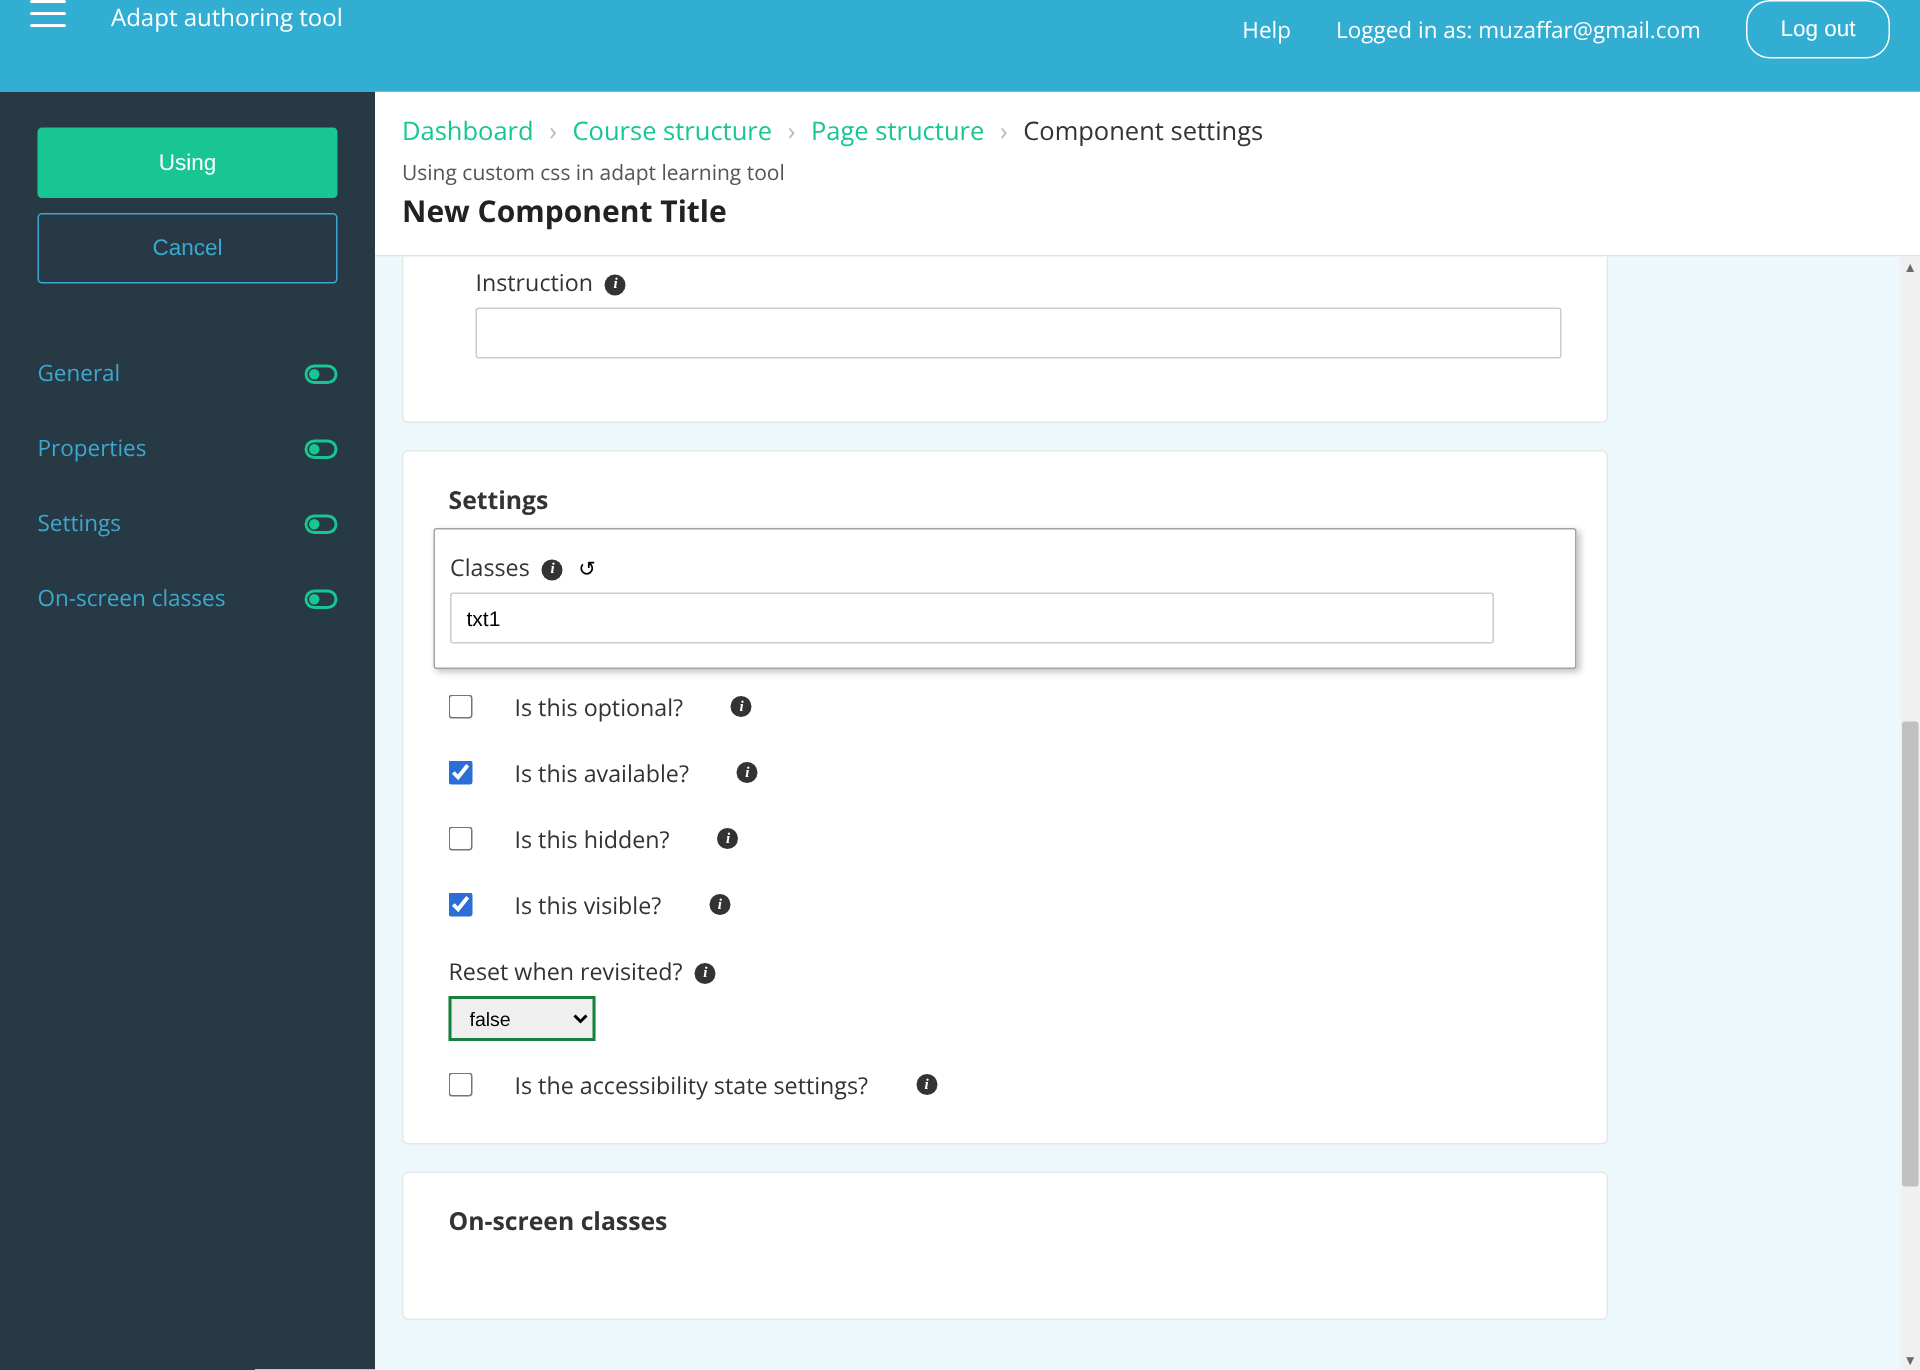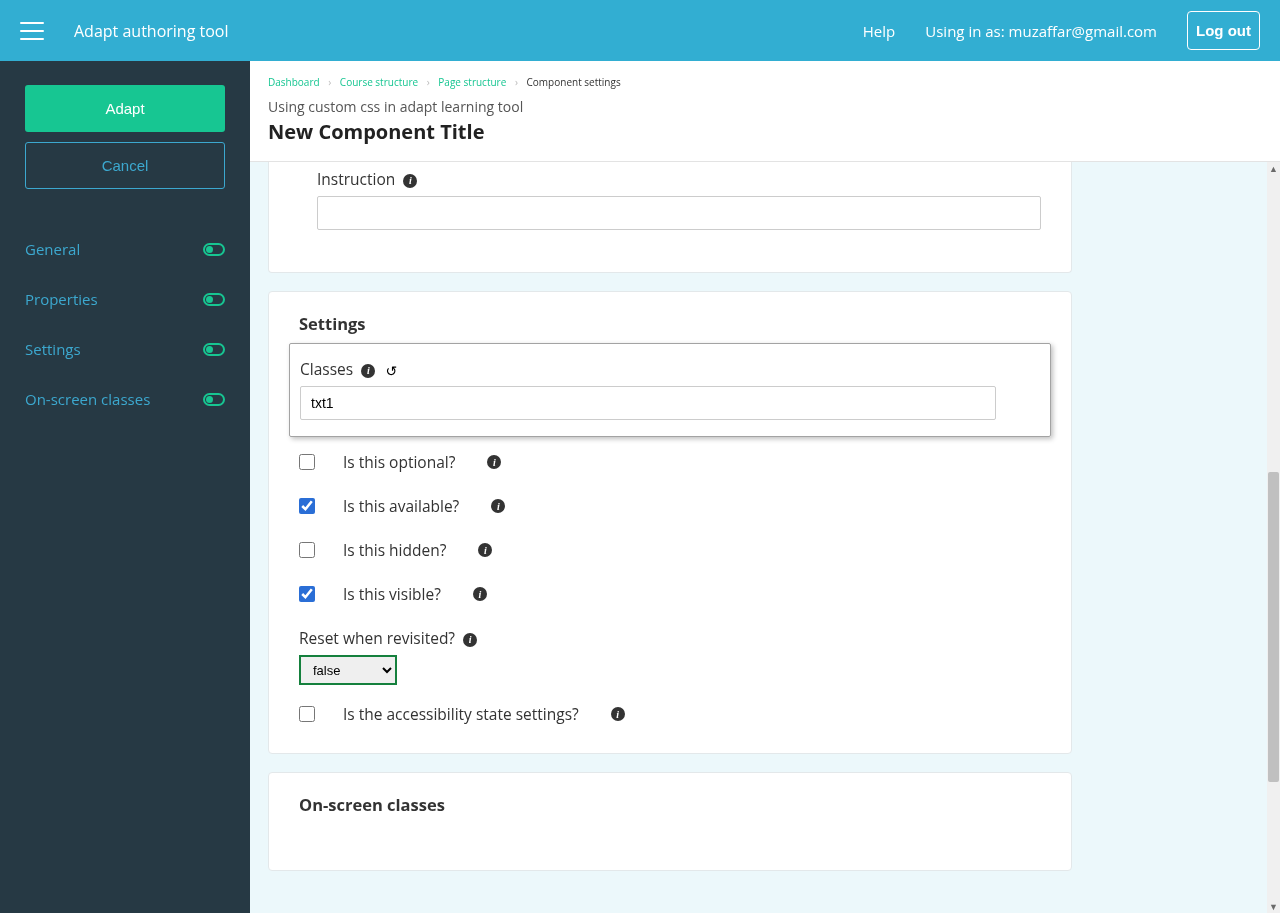--- a/index.html
+++ b/index.html
@@ -7,21 +7,21 @@
   font-family: -apple-system, BlinkMacSystemFont, "Segoe UI", "Open Sans", sans-serif;
   background: #ecf8fb;
   width: 1280px;
   height: 913px;
   overflow: hidden;
 }
 .topbar {
   height: 61px;
   background: linear-gradient(to right, #2ba6cb, #2ba6cb);
   display: flex;
-  align-items: center;
+  align-items: flex-start;
   padding: 0 20px;
   color: #fff;
   position: relative;
 }
 .topbar::before {
   content: '';
   position: absolute;
   top: 0; left: 0; right: 0; bottom: 0;
   background: #32aed2;
   z-index: 0;
@@ -34,24 +34,24 @@
   margin-right: 30px;
 }
 .hamburger span { height: 2px; background: #fff; border-radius: 1px; }
 .brand { font-size: 16px; font-weight: 400; }
 .topbar-right { margin-left: auto; display: flex; align-items: center; gap: 30px; }
 .topbar-link { color: #fff; font-size: 15px; }
 .logout-btn {
   background: transparent;
   border: 1px solid #fff;
   color: #fff;
-  padding: 10px 8px;
-  border-radius: 4px;
+  padding: 10px 22px;
+  border-radius: 16px;
   font-size: 15px;
-  font-weight: 700;
+  font-weight: 400;
   cursor: pointer;
 }
 .layout { display: flex; height: calc(913px - 61px); }
 .sidebar {
   width: 250px;
   background: #263944;
   padding: 24px 25px;
   flex-shrink: 0;
 }
 .save-btn {
@@ -95,21 +95,21 @@
   content:''; position:absolute;
   width:7px; height:7px; background:#17c692; border-radius:50%;
   top:1px; left:1px;
 }
 .main { flex: 1; display: flex; flex-direction: column; overflow: hidden; }
 .header-strip {
   background: #fff;
   padding: 14px 18px 16px;
   border-bottom: 1px solid #e3e3e3;
 }
-.breadcrumb { font-size: 10px; color: #999; margin-bottom: 8px; }
+.breadcrumb { font-size: 17px; color: #999; margin-bottom: 8px; }
 .breadcrumb a { color: #17c692; text-decoration: none; }
 .breadcrumb .sep { color: #bbb; margin: 0 6px; }
 .breadcrumb .current { color: #333; }
 .subtitle { font-size: 14px; color: #555; margin-bottom: 2px; }
 .page-title { font-size: 20px; font-weight: 700; color: #222; }
 .content {
   flex: 1;
   overflow-y: auto;
   padding: 0 0 0 0;
   position: relative;
@@ -182,28 +182,28 @@
 
 <div class="topbar">
   <div class="hamburger">
     <span></span>
       <span></span>
       <span></span>
   </div>
   <div class="brand">Adapt authoring tool</div>
   <div class="topbar-right">
     <span class="topbar-link">Help</span>
-    <span class="topbar-link">Using in as: muzaffar@gmail.com</span>
+    <span class="topbar-link">Logged in as: muzaffar@gmail.com</span>
     <button class="logout-btn">Log out</button>
   </div>
 </div>
 
 <div class="layout">
   <aside class="sidebar">
-    <button class="save-btn">Adapt</button>
+    <button class="save-btn">Using</button>
     <button class="cancel-btn">Cancel</button>
     <div class="nav-item">
       <span>General</span>
       <span class="toggle"></span>
     </div>
     <div class="nav-item">
       <span>Properties</span>
       <span class="toggle"></span>
     </div>
     <div class="nav-item">

